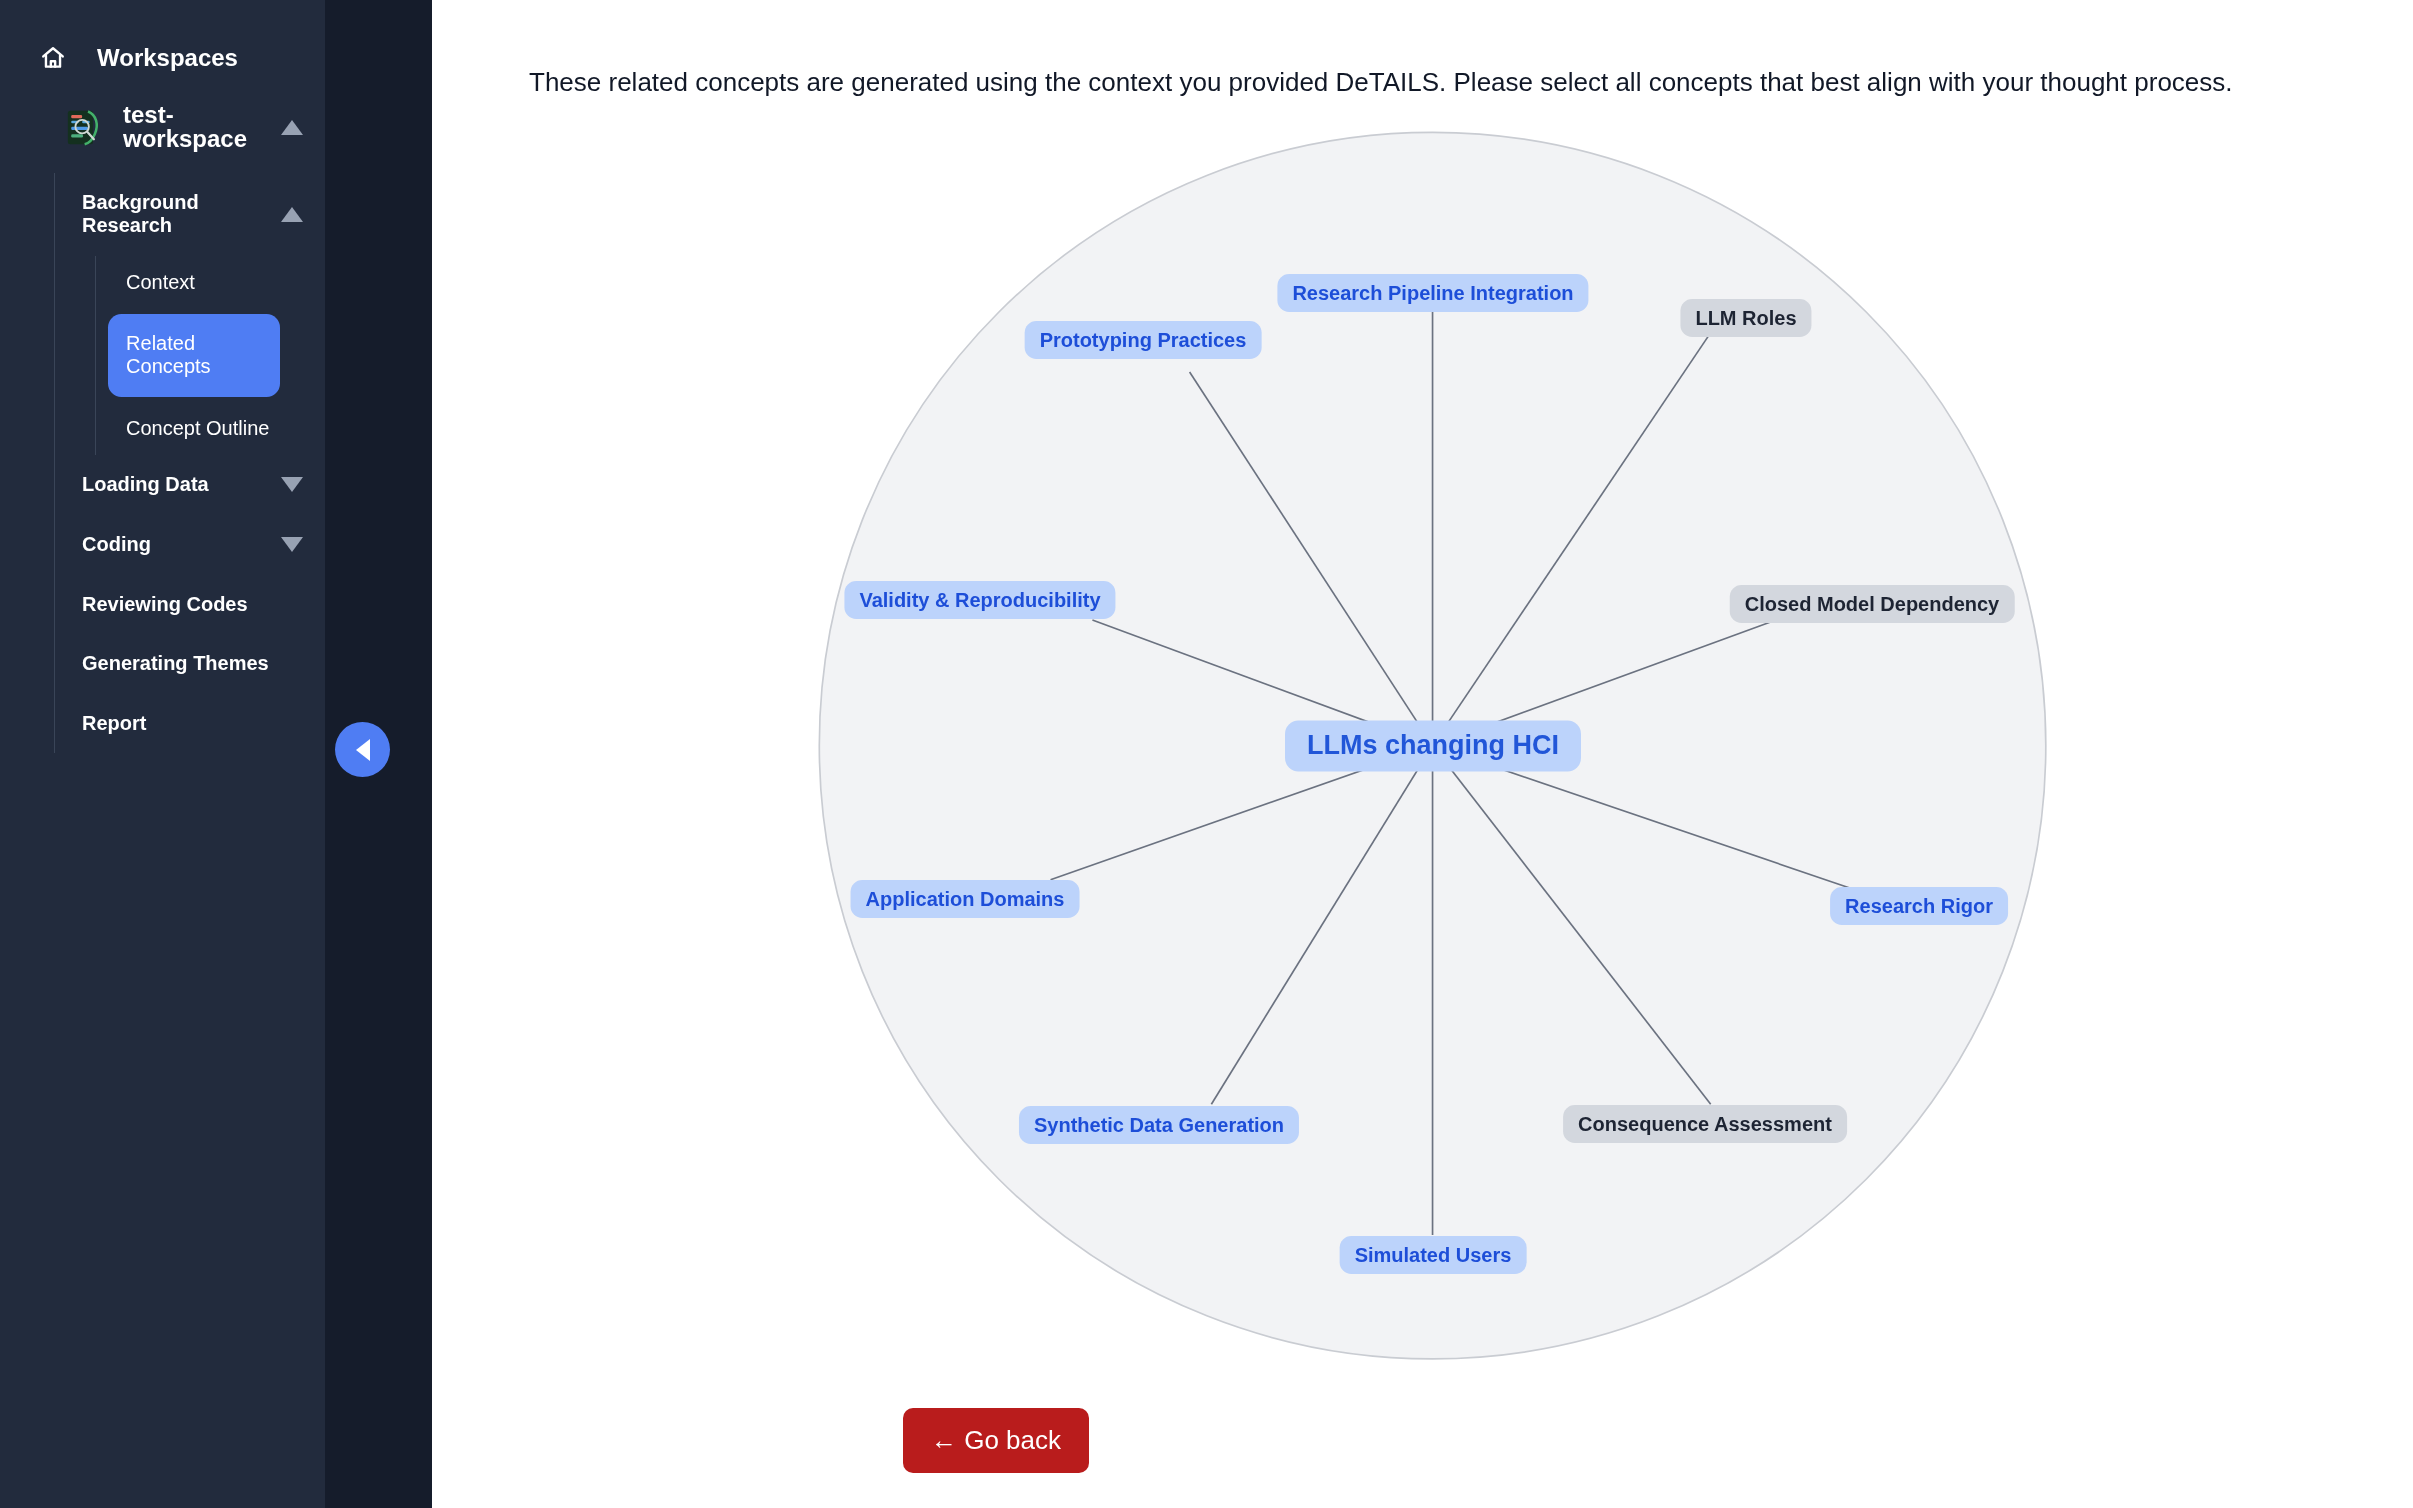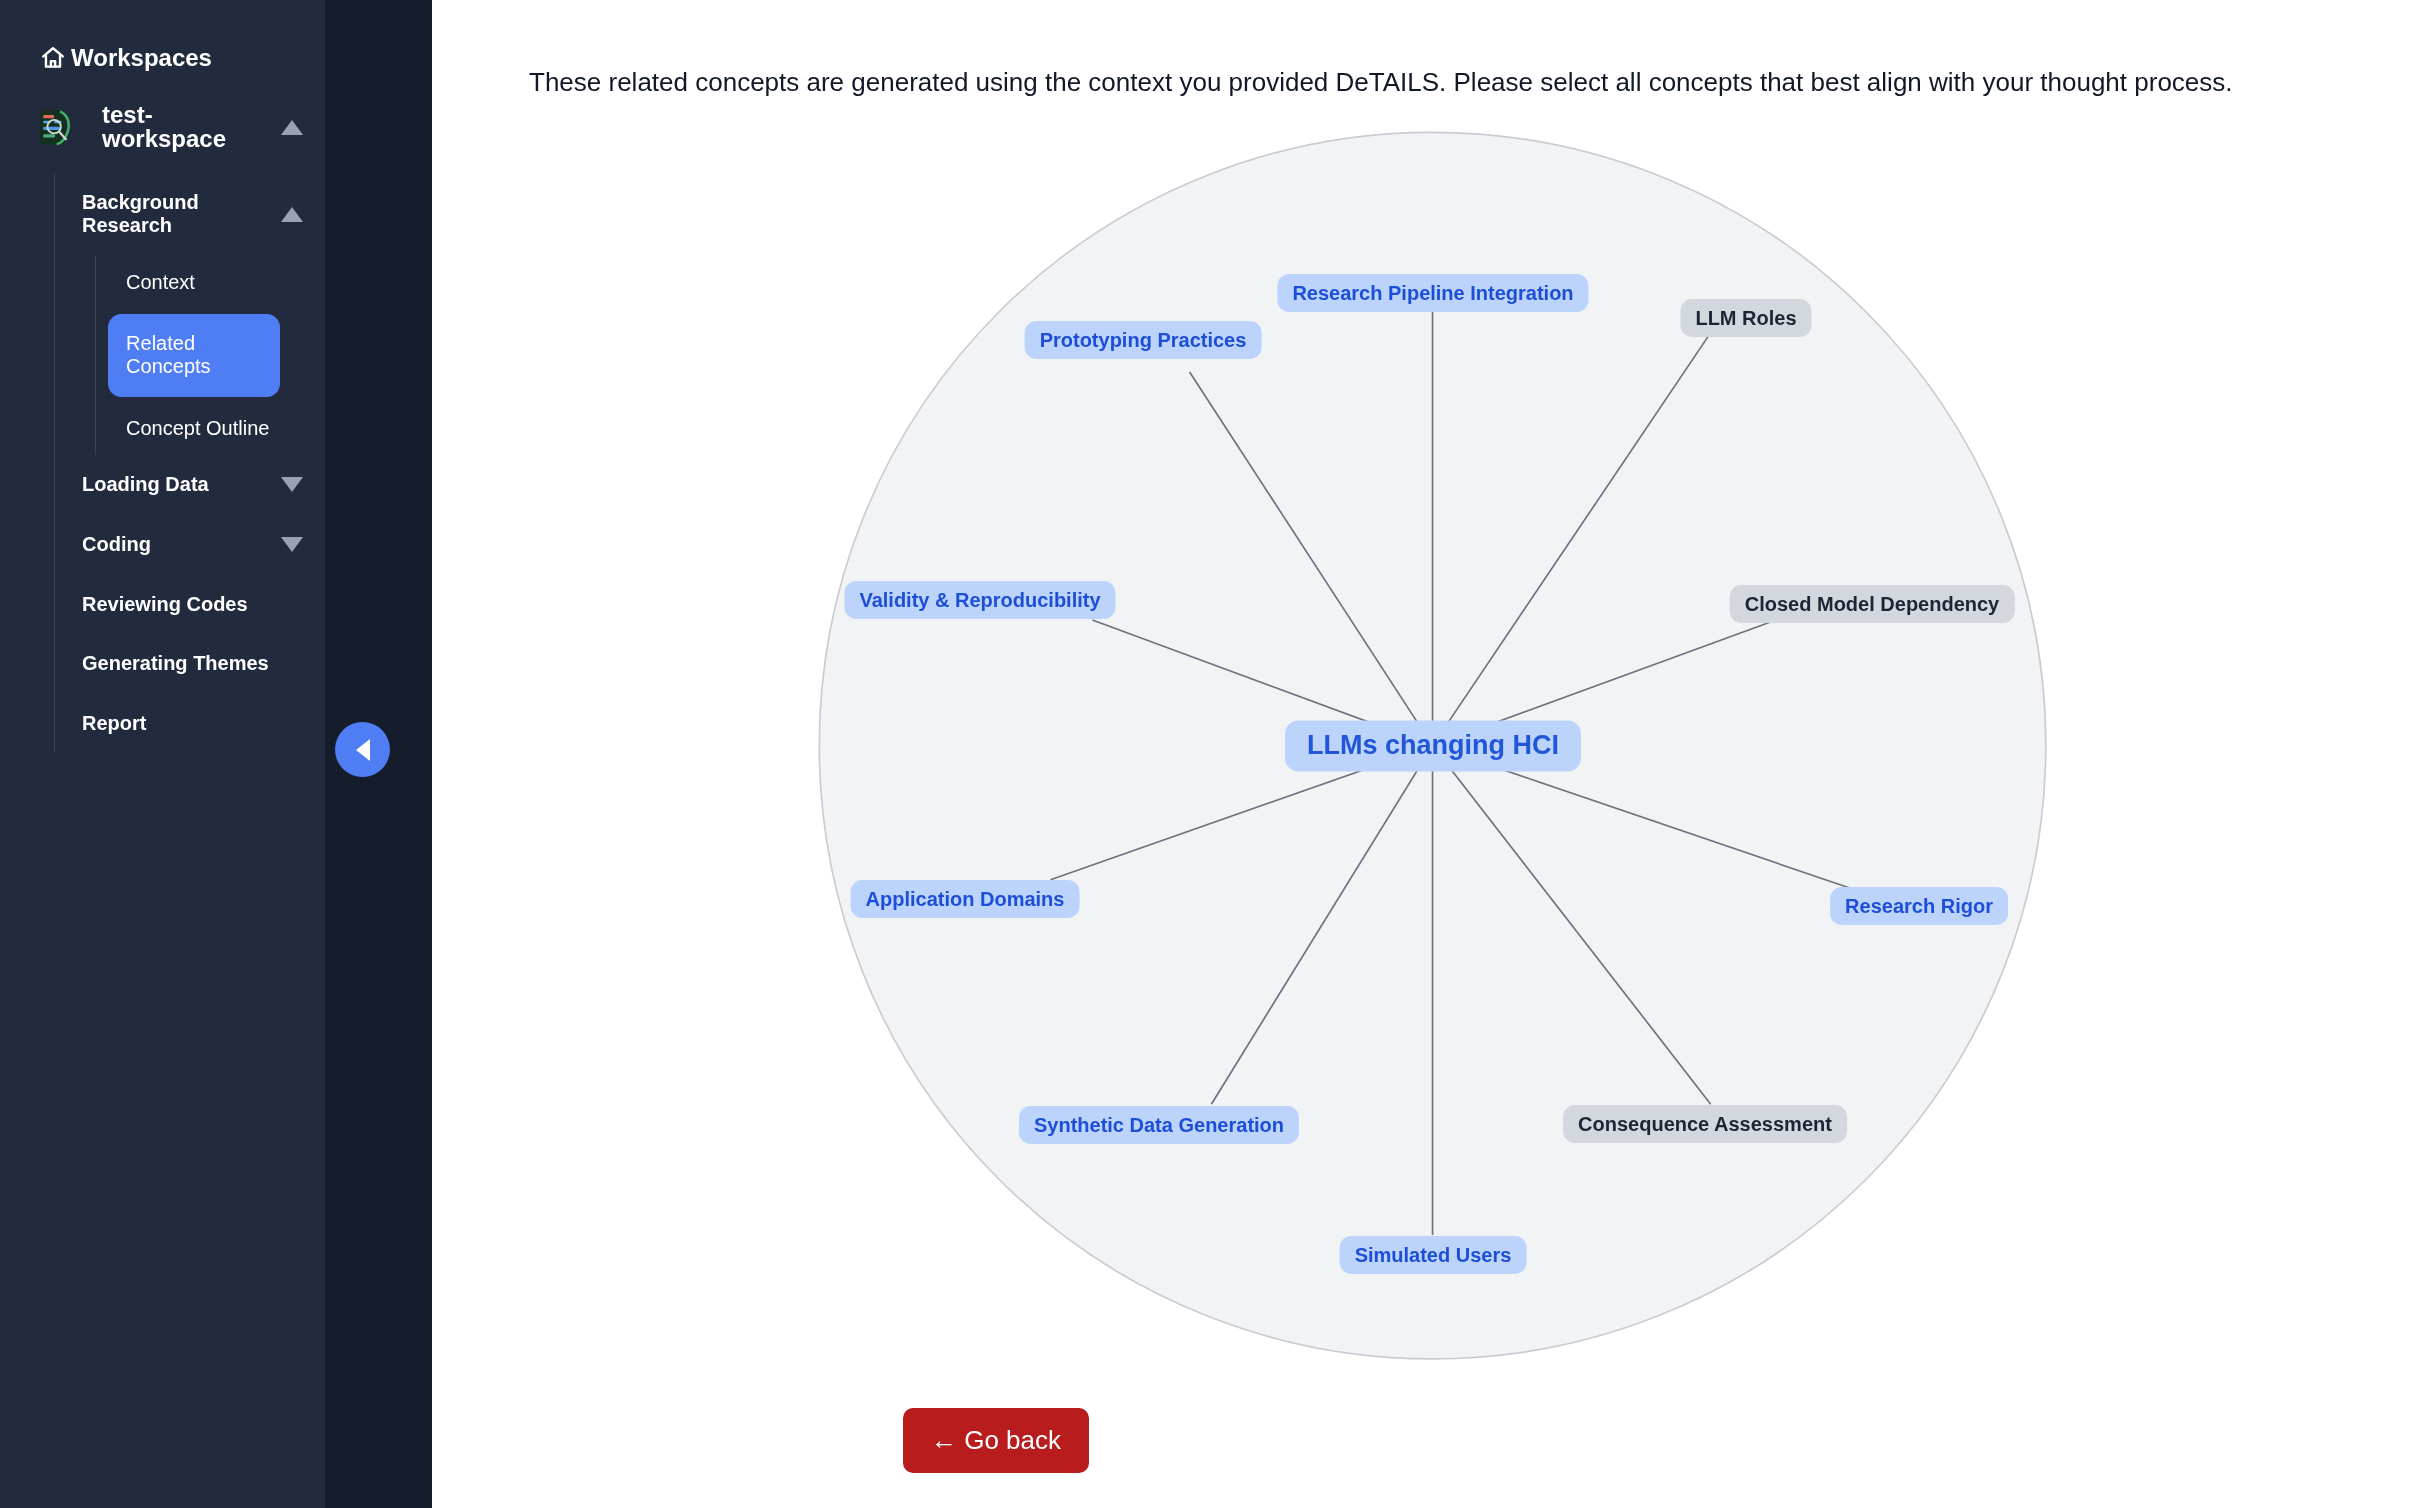--- a/index.html
+++ b/index.html
@@ -31,36 +31,37 @@
     flex-direction: column;
   }
   .sidebar-scroll {
     flex: 1 1 auto;
     padding: 34px 0 0 0;
     overflow: hidden;
   }
   .ws-home {
     display: flex;
     align-items: center;
-    gap: 5px;
+    gap: 31px;
     padding: 0 0 0 40px;
     height: 47px;
     color: #ffffff;
     font-size: 24px;
     font-weight: 700;
     cursor: pointer;
   }
   .home-icon { width: 26px; height: 26px; display: inline-block; flex: 0 0 auto; }
 
   .ws-row {
     display: flex;
     align-items: center;
     padding: 22px 22px 22px 39px;
-    gap: 26px;
-    cursor: pointer;
+    gap: 19px;
+    cursor: pointer;
+    margin-left: 28px;
   }
   .ws-logo {
     width: 37px; height: 37px; flex: 0 0 auto;
     position: relative;
     border-radius: 3.4px;
     overflow: hidden;
   }
   .ws-title {
     flex: 1 1 auto;
     color: #ffffff;

